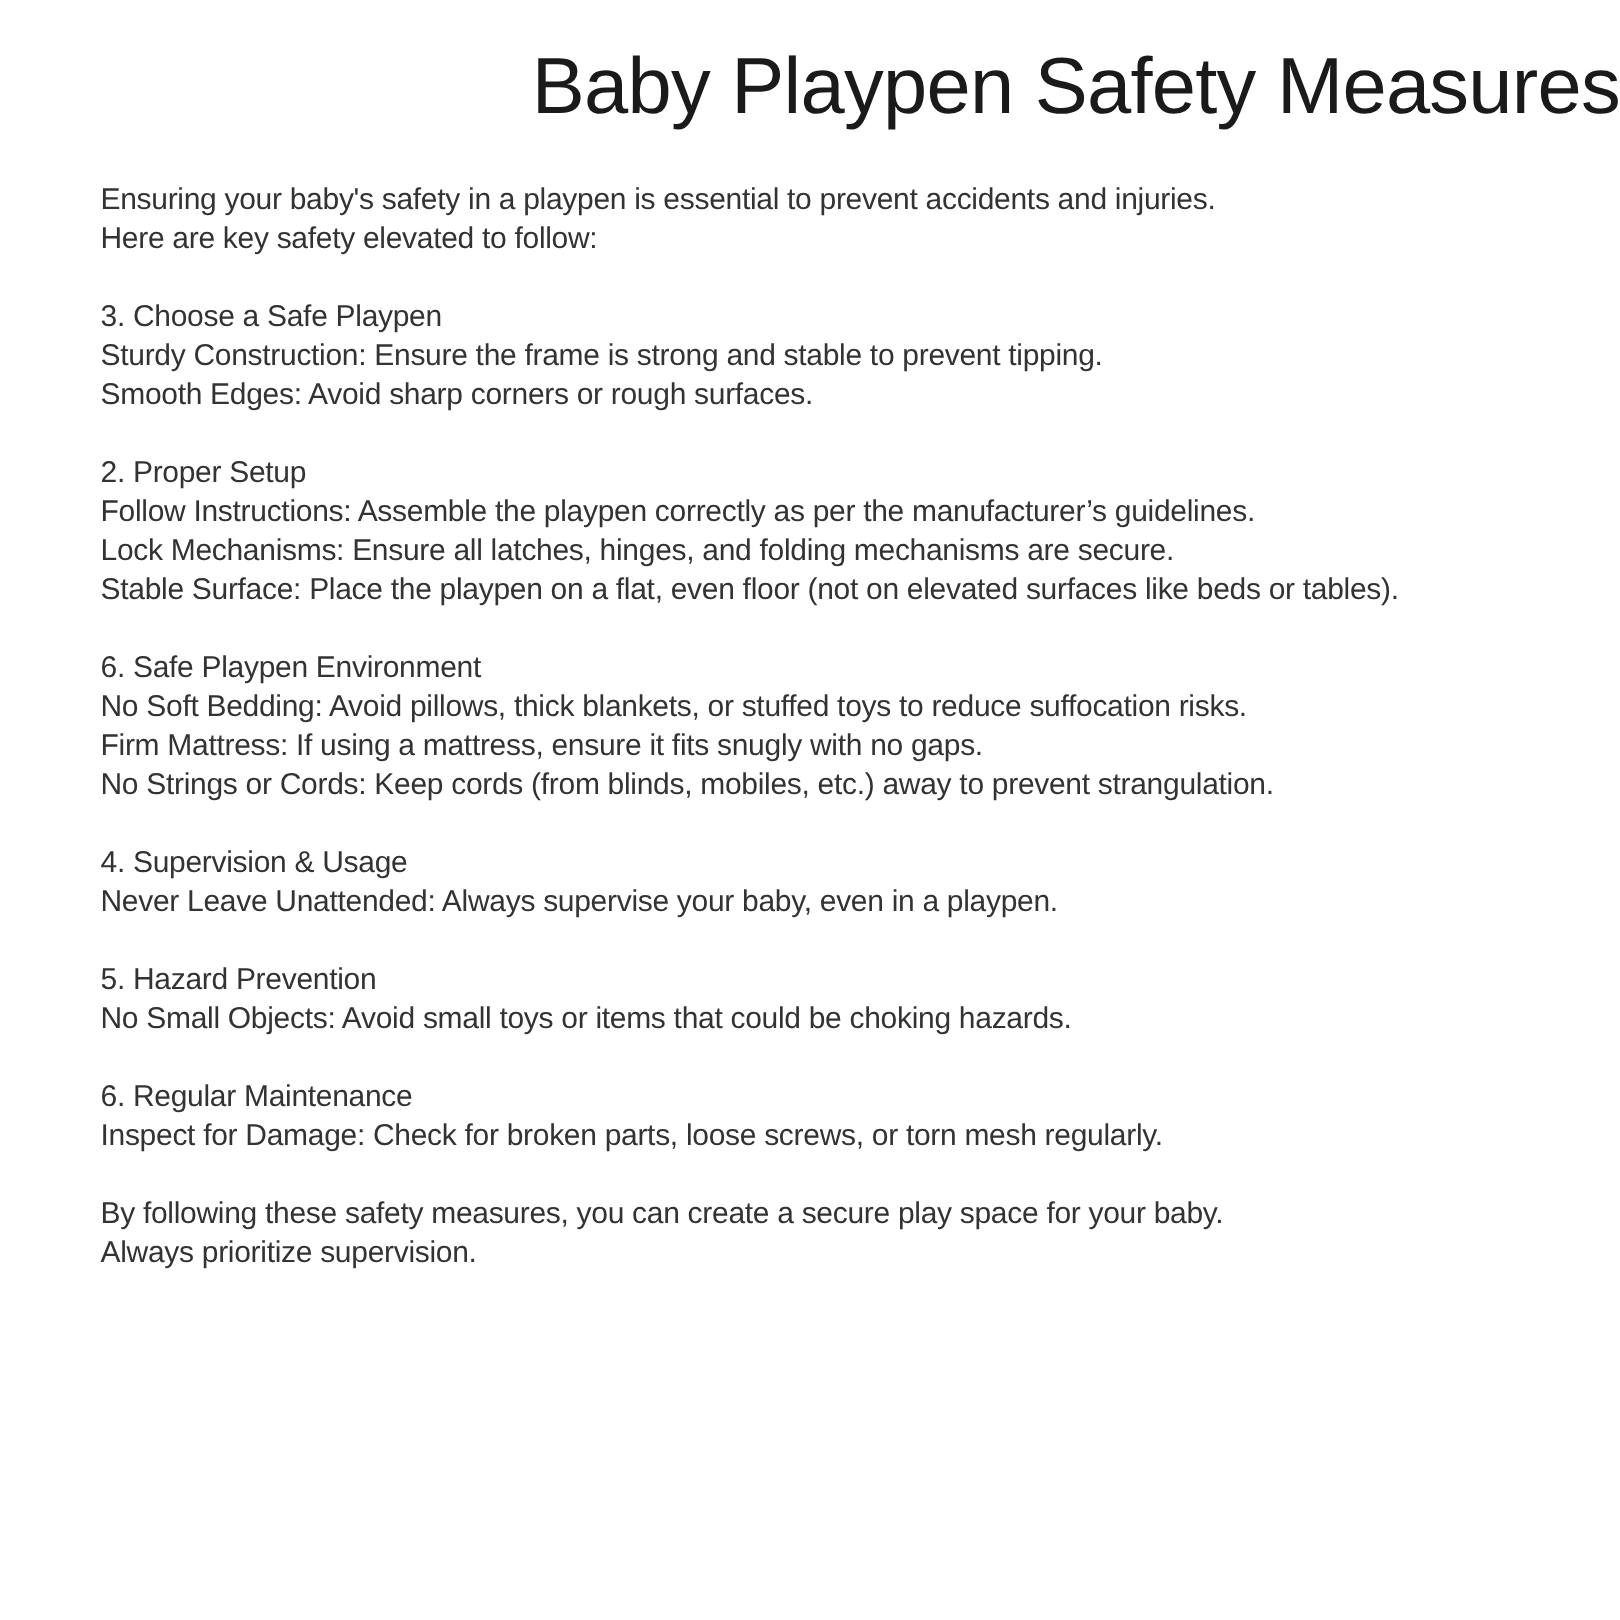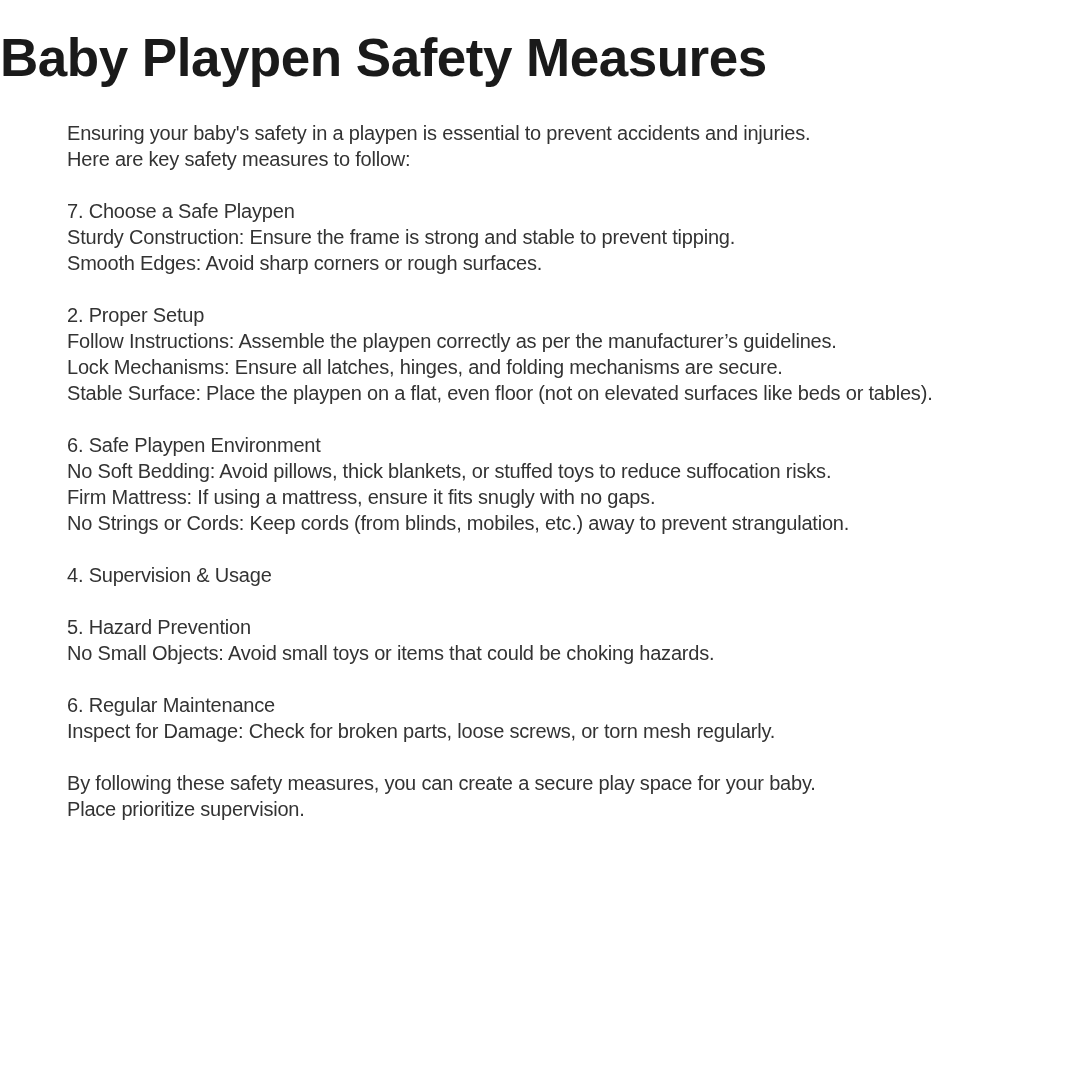--- a/index.html
+++ b/index.html
@@ -14,23 +14,23 @@
     background: var(--page-bg, #ffffff);
     font-family: "Liberation Sans", "DejaVu Sans", sans-serif;
     overflow: hidden;
   }
   .title {
     position: absolute;
     top: 26px;
     left: 0;
     width: 100%;
     margin: 0;
-    text-align: left;
+    text-align: right;
     font-size: 53px;
-    font-weight: 700;
+    font-weight: 400;
     letter-spacing: -0.5px;
     line-height: 1.2;
     color: var(--title-color, #1a1a1a);
     white-space: nowrap;
   }
   .content {
     position: absolute;
     top: 120px;
     left: 67px;
     right: 50px;
@@ -47,48 +47,49 @@
   }
 </style>
 </head>
 <body>
 
 <div class="page">
   <h1 class="title">Baby Playpen Safety Measures</h1>
   <div class="content" id="content">
       <div class="para">
         <div class="line">Ensuring your baby's safety in a playpen is essential to prevent accidents and injuries.</div>
-        <div class="line">Here are key safety measures to follow:</div>
+        <div class="line">Here are key safety elevated to follow:</div>
       </div>
       <div class="para">
-        <div class="line">7. Choose a Safe Playpen</div>
+        <div class="line">3. Choose a Safe Playpen</div>
         <div class="line">Sturdy Construction: Ensure the frame is strong and stable to prevent tipping.</div>
         <div class="line">Smooth Edges: Avoid sharp corners or rough surfaces.</div>
       </div>
       <div class="para">
         <div class="line">2. Proper Setup</div>
         <div class="line">Follow Instructions: Assemble the playpen correctly as per the manufacturer’s guidelines.</div>
         <div class="line">Lock Mechanisms: Ensure all latches, hinges, and folding mechanisms are secure.</div>
         <div class="line">Stable Surface: Place the playpen on a flat, even floor (not on elevated surfaces like beds or tables).</div>
       </div>
       <div class="para">
         <div class="line">6. Safe Playpen Environment</div>
         <div class="line">No Soft Bedding: Avoid pillows, thick blankets, or stuffed toys to reduce suffocation risks.</div>
         <div class="line">Firm Mattress: If using a mattress, ensure it fits snugly with no gaps.</div>
         <div class="line">No Strings or Cords: Keep cords (from blinds, mobiles, etc.) away to prevent strangulation.</div>
       </div>
       <div class="para">
         <div class="line">4. Supervision &amp; Usage</div>
+        <div class="line">Never Leave Unattended: Always supervise your baby, even in a playpen.</div>
       </div>
       <div class="para">
         <div class="line">5. Hazard Prevention</div>
         <div class="line">No Small Objects: Avoid small toys or items that could be choking hazards.</div>
       </div>
       <div class="para">
         <div class="line">6. Regular Maintenance</div>
         <div class="line">Inspect for Damage: Check for broken parts, loose screws, or torn mesh regularly.</div>
       </div>
       <div class="para">
         <div class="line">By following these safety measures, you can create a secure play space for your baby.</div>
-        <div class="line">Place prioritize supervision.</div>
+        <div class="line">Always prioritize supervision.</div>
       </div>
     </div>
 </div>
 
 </body></html>

